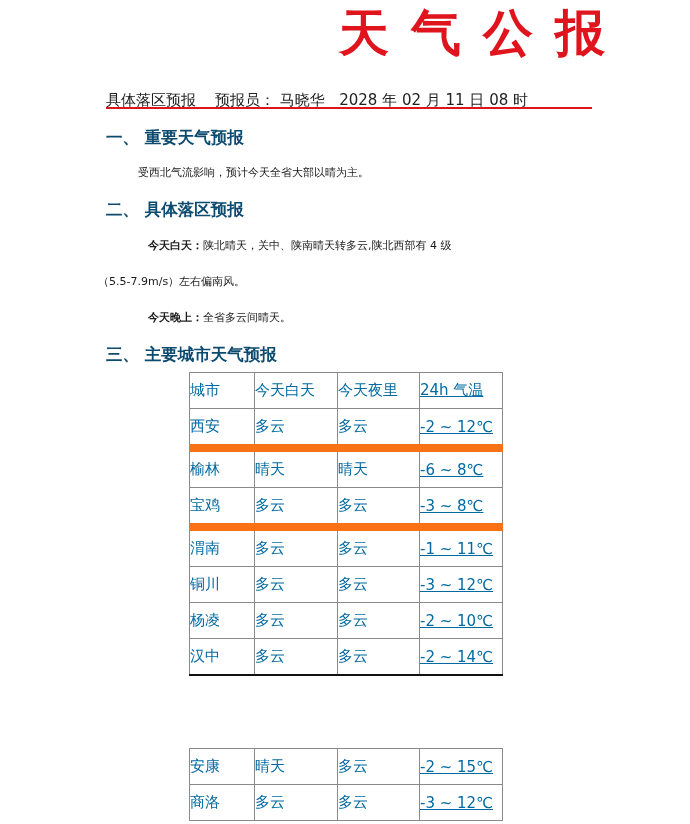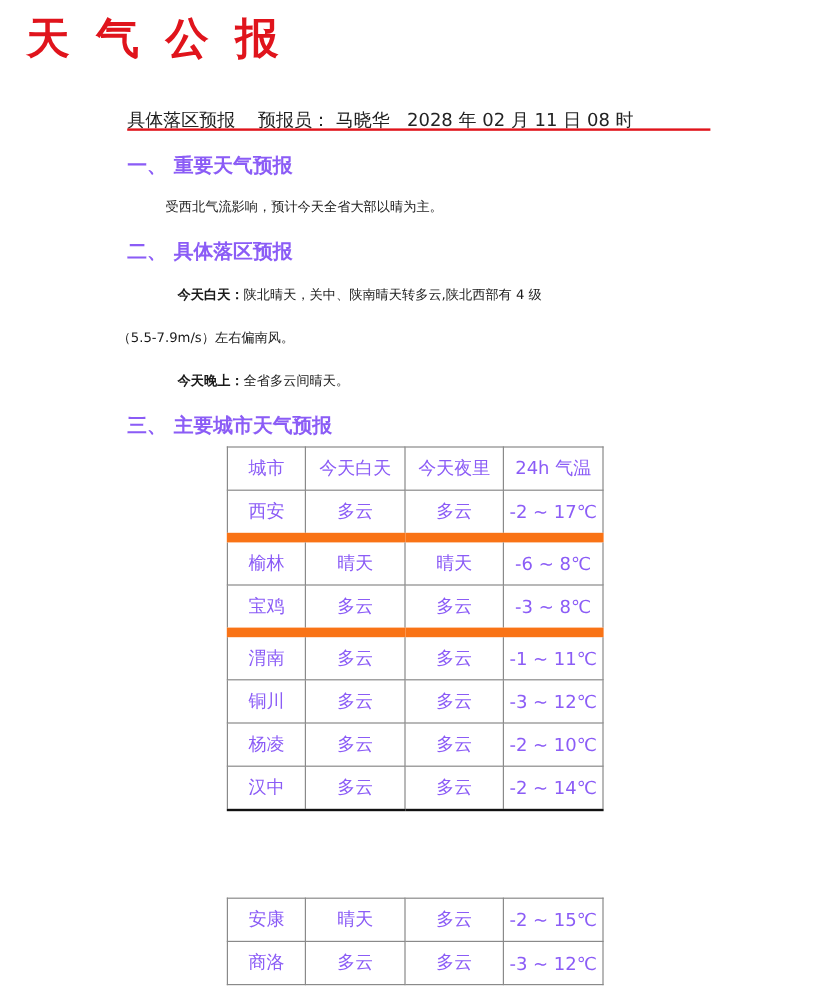--- a/index.html
+++ b/index.html
@@ -1,28 +1,28 @@
 <!DOCTYPE html>
 <html><head>
 <meta charset="utf-8">
 <style>
   html, body { margin: 0; padding: 0; background: #ffffff; }
   body { width: 690px; height: 824px; position: relative; overflow: hidden;
          font-family: "DejaVu Sans", sans-serif; color: #1a1a1a; }
-  .title { position: absolute; top: 2px; left: 0; width: 627px; text-align: left;
-           color: #e0141c; font-size: 36px; font-weight: bold; letter-spacing: 22px;
+  .title { position: absolute; top: 2px; left: 0; width: 627px; text-align: right;
+           color: #e0141c; font-size: 50px; font-weight: bold; letter-spacing: 22px;
            line-height: 62px; padding-left: 22px; box-sizing: border-box; }
   .meta { position: absolute; top: 90px; left: 106px; font-size: 15px; line-height: 20px; color: #222; white-space: pre; }
   .meta-rule { position: absolute; top: 107px; left: 106px; width: 486px; height: 2px; background: #e0141c; }
-  .h { position: absolute; left: 106px; font-size: 16.5px; font-weight: bold; line-height: 22px; color: #8b5cf6; }
+  .h { position: absolute; left: 106px; font-size: 16.5px; font-weight: bold; line-height: 22px; color: #0c4a6e; }
   .p { position: absolute; font-size: 11px; line-height: 20px; color: #1a1a1a; white-space: nowrap; }
   .p b { font-weight: bold; }
   table { border-collapse: collapse; position: absolute; left: 189px; font-size: 15px; }
-  td { border: 1px solid #8a8a8a; text-align: center; height: 35px; padding: 0; color: #8b5cf6; }
-  td.c0 { width: 64px; } td.c1 { width: 82px; } td.c2 { width: 81px; } td.c3 { width: 82px; }
+  td { border: 1px solid #8a8a8a; text-align: left; height: 35px; padding: 0; color: #0369a1; }
+  td.c0 { width: 64px; } td.c1 { width: 82px; } td.c2 { width: 81px; } td.c3 { width: 82px; text-decoration: underline; }
   tr.thick td { border-top: 8px solid #f97316; }
   tr.last td { border-bottom: 2px solid #111; }
 </style>
 </head>
 <body>
 
 <div class="title">天气公报</div>
 
 <div class="meta"><span>具体落区预报</span>    <span>预报员：</span> <span>马晓华</span>   <span>2028 年 02 月 11 日 08 时</span></div>
 <div class="meta-rule"></div>
@@ -42,21 +42,21 @@
       <tr>
     <td class="c0">城市</td>
     <td class="c1">今天白天</td>
     <td class="c2">今天夜里</td>
     <td class="c3">24h 气温</td>
   </tr>
   <tr>
         <td class="c0">西安</td>
         <td class="c1">多云</td>
         <td class="c2">多云</td>
-        <td class="c3">-2 ~ 17℃</td>
+        <td class="c3">-2 ~ 12℃</td>
       </tr>
   <tr class="thick">
         <td class="c0">榆林</td>
         <td class="c1">晴天</td>
         <td class="c2">晴天</td>
         <td class="c3">-6 ~ 8℃</td>
       </tr>
   <tr>
         <td class="c0">宝鸡</td>
         <td class="c1">多云</td>

